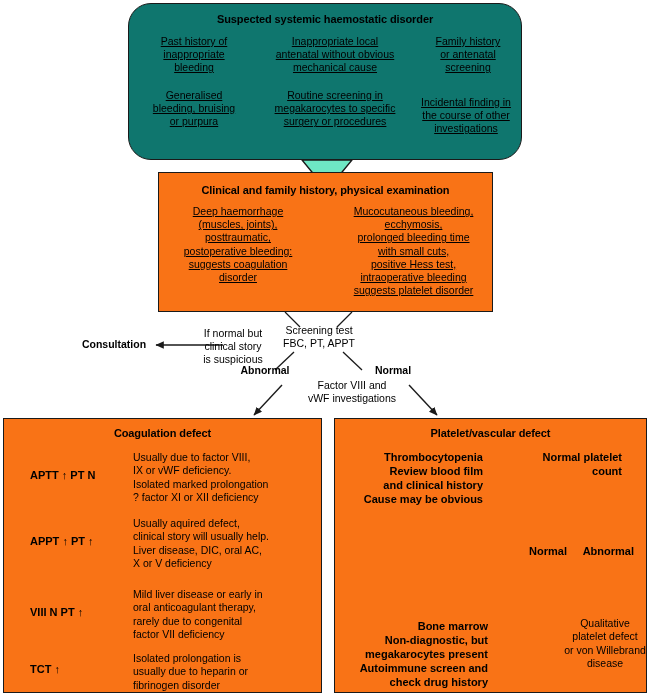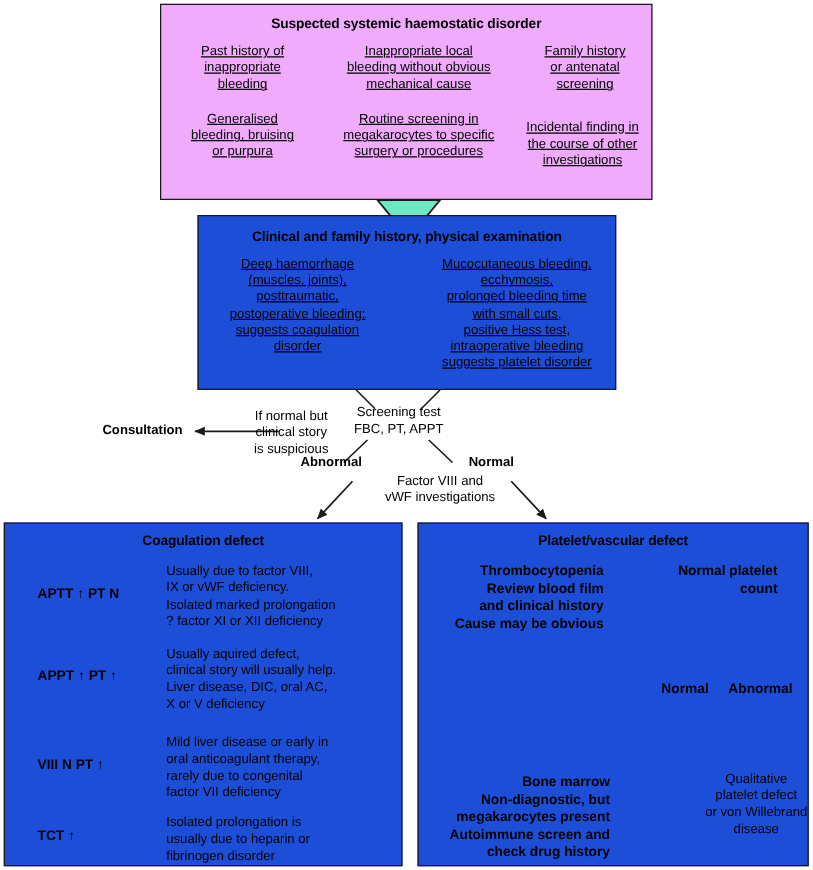--- a/index.html
+++ b/index.html
@@ -17,22 +17,22 @@
   .svg-layer {
     position: absolute; left: 0; top: 0;
     width: 650px; height: 696px;
     pointer-events: none;
   }
 
   .box {
     position: absolute;
     border: 1.5px solid #1a1a1a;
   }
-  .box-white { background: #f0abfc; }
-  .box-mint  { background: #1d4ed8; }
+  .box-white { background: #0f766e; border-radius: 23px; }
+  .box-mint  { background: #f97316; }
 
   .box-title {
     text-align: center;
     font-weight: bold;
     font-size: 11px;
     letter-spacing: -0.1px;
   }
 
   .cell {
     position: absolute;
@@ -119,21 +119,21 @@
   </svg>
 
   <div class="box box-white" style="left:128px; top:3px; width:394px; height:157px;">
     <div class="box-title" style="margin-top:9px;">Suspected systemic haemostatic disorder</div>
   </div>
 
   <div class="cell" style="left:134px; top:35px; width:120px; white-space:pre-line;">Past history of
 inappropriate
 bleeding</div>
   <div class="cell" style="left:255px; top:35px; width:160px; white-space:pre-line;">Inappropriate local
-bleeding without obvious
+antenatal without obvious
 mechanical cause</div>
   <div class="cell" style="left:414px; top:35px; width:108px; white-space:pre-line;">Family history
 or antenatal
 screening</div>
 
   <div class="cell" style="left:134px; top:89px; width:120px; white-space:pre-line;">Generalised
 bleeding, bruising
 or purpura</div>
   <div class="cell" style="left:255px; top:89px; width:160px; white-space:pre-line;">Routine screening in
 megakarocytes to specific

